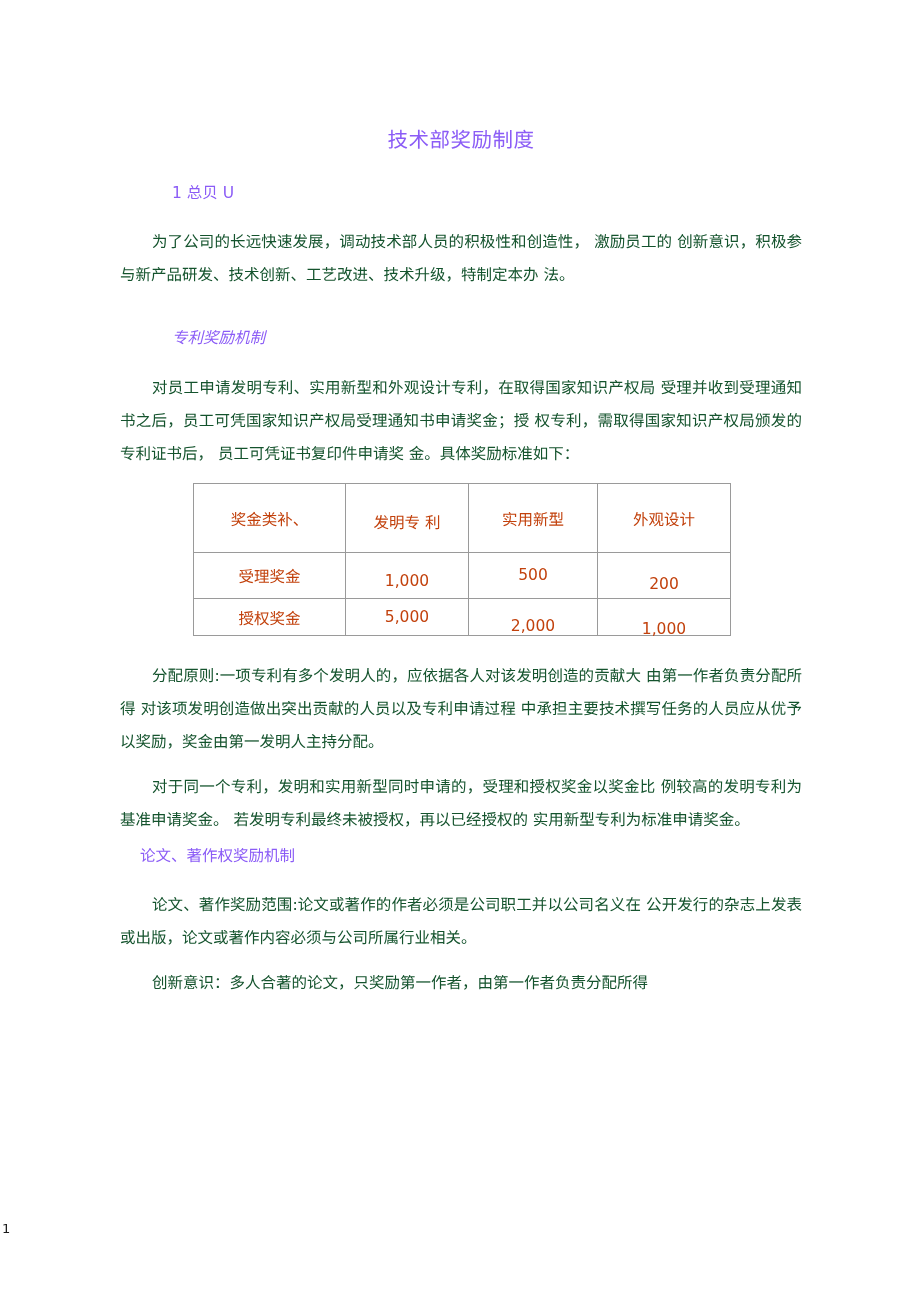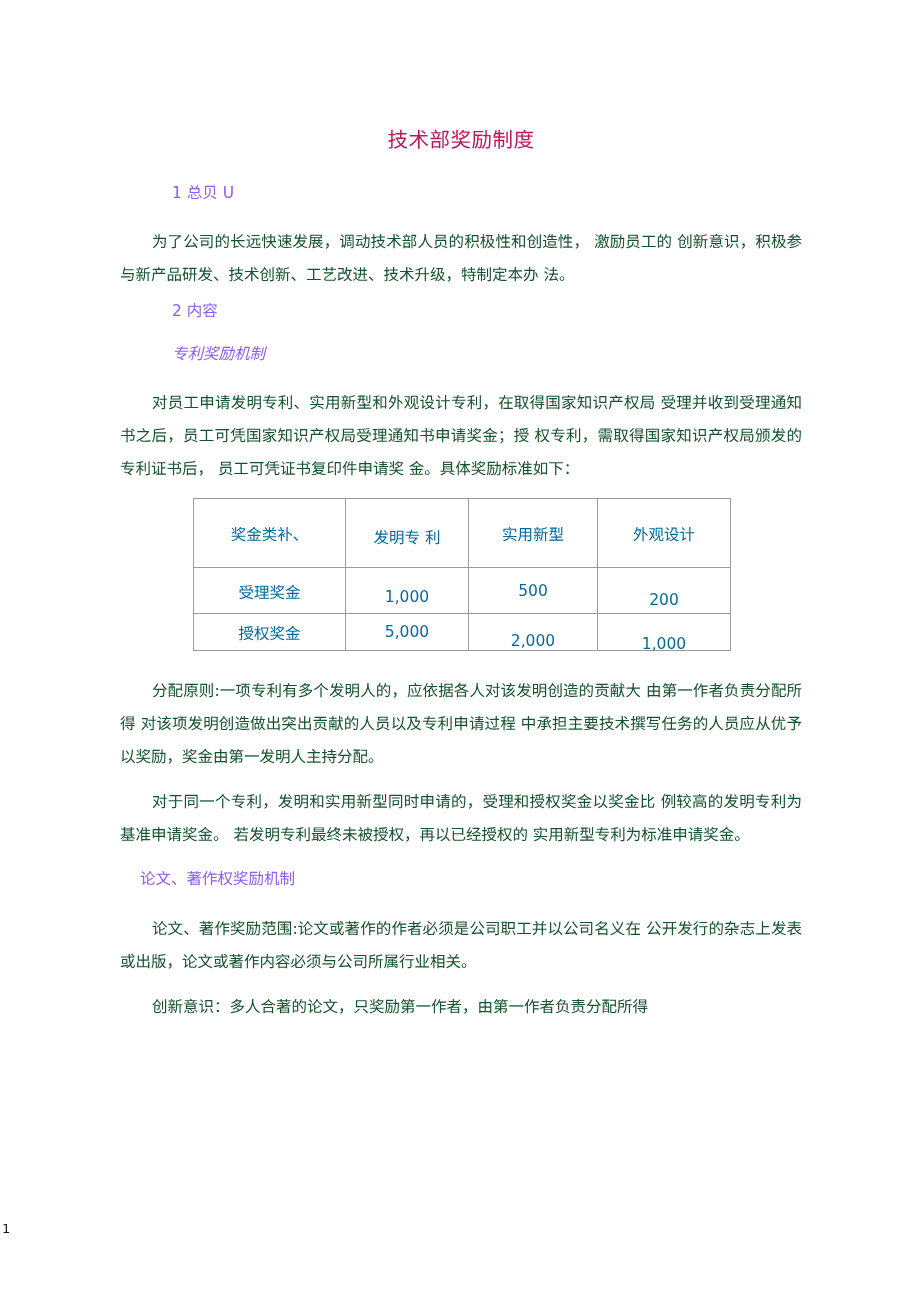--- a/index.html
+++ b/index.html
@@ -27,21 +27,21 @@
     width: 706px;
   }
   .doc-title {
     text-align: center;
     font-size: 20.5px;
     line-height: 1.2;
     margin: 0;
     padding-top: 128px;
     letter-spacing: 0.5px;
     font-weight: normal;
-    color: #be185d;
+    color: #8b5cf6;
   }
   .heading {
     font-size: 15.5px;
     line-height: 1.0;
     margin: 0;
     padding: 0;
     text-indent: 64px;
     color: #8b5cf6;
     font-weight: normal;
   }
@@ -64,21 +64,21 @@
   .tbl-wrap {
     margin: 0;
     padding: 0;
   }
   table.reward-table {
     border-collapse: collapse;
     margin-left: 85px;
     width: 537px;
     table-layout: fixed;
     font-size: 15.5px;
-    color: #0369a1;
+    color: #c2410c;
   }
   table.reward-table td {
     border: 1px solid #9a9a9a;
     text-align: center;
     vertical-align: middle;
     padding: 0;
   }
   .col-a { width: 152px; }
   .col-b { width: 123px; }
   .col-c { width: 129px; }
@@ -120,21 +120,20 @@
     <h1 class="doc-title">技术部奖励制度</h1>
 
     <div class="sp-title-gap"></div>
 
     <p class="heading">1 总贝 U</p>
 
     <div class="gap-sm"></div>
 
     <p class="para">为了公司的长远快速发展，调动技术部人员的积极性和创造性， 激励员工的 创新意识，积极参与新产品研发、技术创新、工艺改进、技术升级，特制定本办 法。</p>
 
-    <p class="heading" style="margin-top:12px;">2 内容</p>
 
     <div class="gap-sm"></div>
 
 
     <p class="heading" style="margin-top:14px;font-style:italic;">专利奖励机制</p>
 
     <div class="gap-sm"></div>
 
     <p class="para">对员工申请发明专利、实用新型和外观设计专利，在取得国家知识产权局 受理并收到受理通知书之后，员工可凭国家知识产权局受理通知书申请奖金；授 权专利，需取得国家知识产权局颁发的专利证书后， 员工可凭证书复印件申请奖 金。具体奖励标准如下：</p>
 
@@ -192,21 +191,21 @@
         </tbody>
       </table>
     </div>
 
     <div class="gap-para"></div>
 
     <p class="para">分配原则:一项专利有多个发明人的，应依据各人对该发明创造的贡献大 由第一作者负责分配所得 对该项发明创造做出突出贡献的人员以及专利申请过程 中承担主要技术撰写任务的人员应从优予以奖励，奖金由第一发明人主持分配。</p>
 
     <p class="para">对于同一个专利，发明和实用新型同时申请的，受理和授权奖金以奖金比 例较高的发明专利为基准申请奖金。 若发明专利最终未被授权，再以已经授权的 实用新型专利为标准申请奖金。</p>
 
-    <p class="heading" style="margin-top:20px; text-indent:32px;">论文、著作权奖励机制</p>
+    <p class="heading" style="margin-top:12px; text-indent:32px;">论文、著作权奖励机制</p>
 
     <div class="gap-sm"></div>
 
     <p class="para">论文、著作奖励范围:论文或著作的作者必须是公司职工并以公司名义在 公开发行的杂志上发表或出版，论文或著作内容必须与公司所属行业相关。</p>
 
     <p class="para">创新意识：多人合著的论文，只奖励第一作者，由第一作者负责分配所得</p>
 
   </div>
 
   <div class="page-number">1</div>

